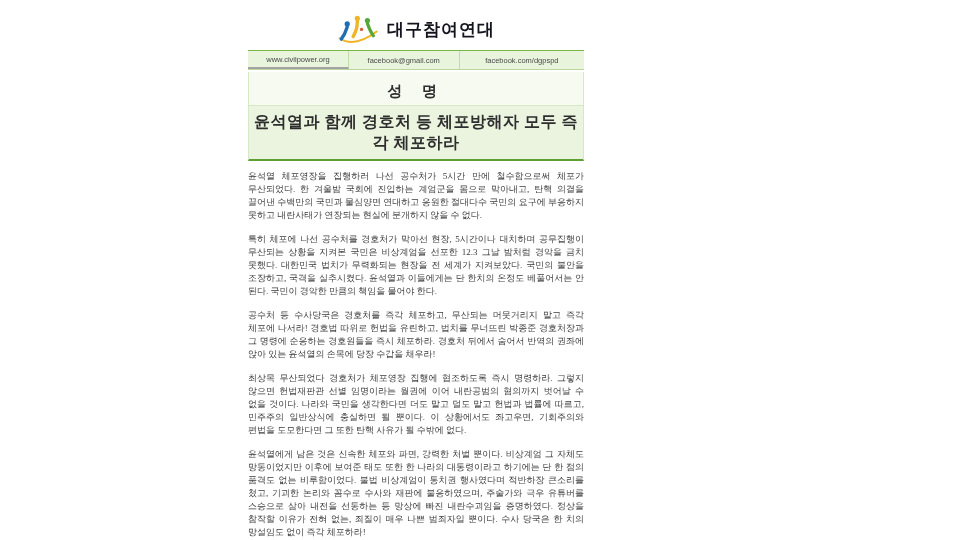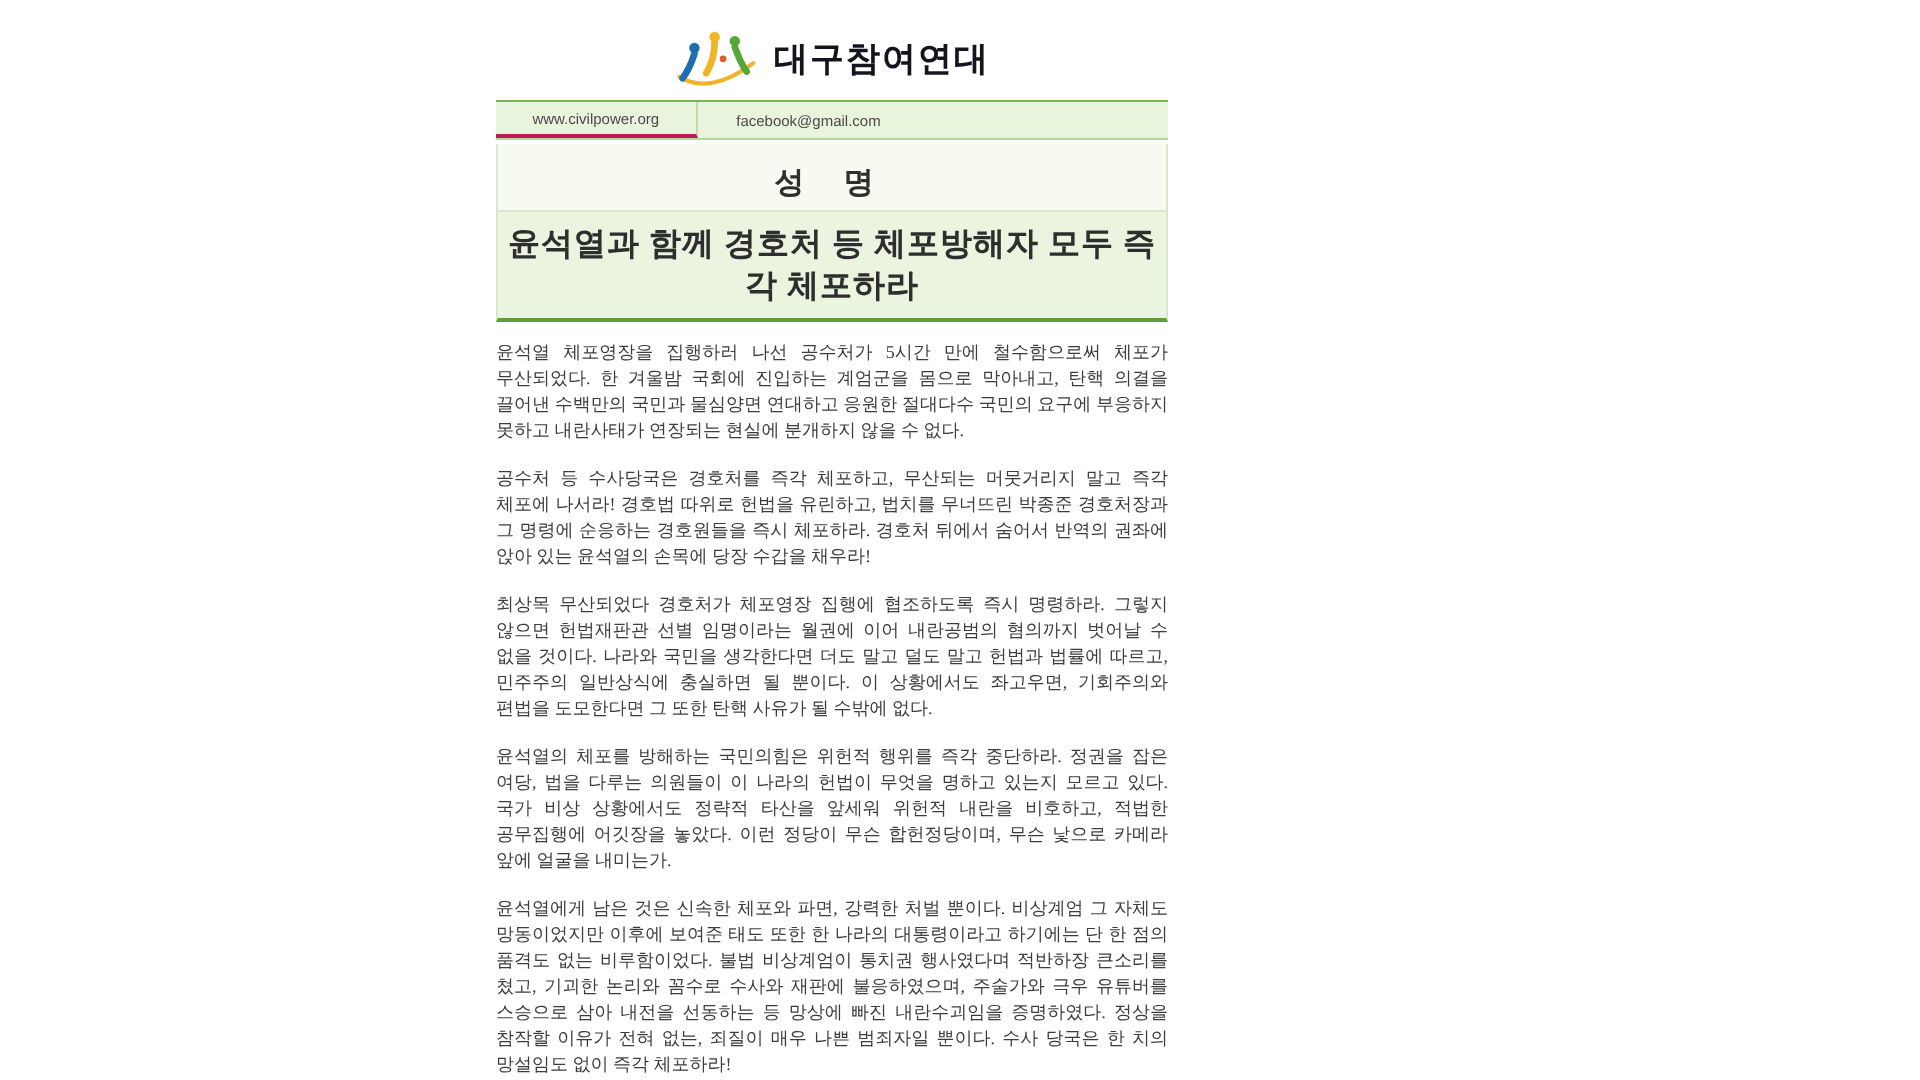--- a/index.html
+++ b/index.html
@@ -25,21 +25,21 @@
     display: flex; border-top: 1px solid #7ab648; border-bottom: 1px solid #b9d79c;
     background: #e9f4dc; height: 20px;
     font-family: "Liberation Sans", "DejaVu Sans", sans-serif;
     font-size: 7.5px; color: #4a4a4a;
   }
   .contact-cell {
     display: flex; align-items: center; justify-content: center;
     border-right: 1px solid #c2dca8; padding: 0 4px;
   }
   .contact-cell:last-child { border-right: none; }
-  .cell-web  { width: 30%; border-bottom: 2px solid #be185d; }
+  .cell-web  { width: 30%; border-bottom: 2px solid #a3a3a3; }
   .cell-mail { width: 33%; }
   .cell-fb   { width: 37%; }
 
   
   .title-block {
     border-left: 1px solid #d7e8c4; border-right: 1px solid #d7e8c4;
     border-bottom: 2px solid #5f9e33; margin-top: 2px;
   }
   .title-main {
     background: #f6faf0; text-align: center; padding: 10px 0 4px 0;
@@ -76,29 +76,30 @@
           <path d="M35 12.5 C 37 18, 39 23, 42 27" stroke="#57a639" stroke-width="4" fill="none" stroke-linecap="round"></path>
           <circle cx="28" cy="19.5" r="2" fill="#e05a2b"></circle>
         </svg>
       </span>
       <span class="logo-text">대구참여연대</span>
     </div>
 
     <div class="contact-bar">
       <div class="contact-cell cell-web">www.civilpower.org</div>
       <div class="contact-cell cell-mail">facebook@gmail.com</div>
+      <div class="contact-cell cell-fb">facebook.com/dgpspd</div>
     </div>
 
     <div class="title-block">
       <div class="title-main">성 명</div>
       <div class="title-sub">윤석열과 함께 경호처 등 체포방해자 모두 즉각 체포하라</div>
     </div>
 
     <div class="body-text">
       <p>윤석열 체포영장을 집행하러 나선 공수처가 5시간 만에 철수함으로써 체포가 무산되었다. 한 겨울밤 국회에 진입하는 계엄군을 몸으로 막아내고, 탄핵 의결을 끌어낸 수백만의 국민과 물심양면 연대하고 응원한 절대다수 국민의 요구에 부응하지 못하고 내란사태가 연장되는 현실에 분개하지 않을 수 없다.</p>
+      <p>특히 체포에 나선 공수처를 경호처가 막아선 현장, 5시간이나 대치하며 공무집행이 무산되는 상황을 지켜본 국민은 비상계엄을 선포한 12.3 그날 밤처럼 경악을 금치 못했다. 대한민국 법치가 무력화되는 현장을 전 세계가 지켜보았다. 국민의 불안을 조장하고, 국격을 실추시켰다. 윤석열과 이들에게는 단 한치의 온정도 베풀어서는 안 된다. 국민이 경악한 만큼의 책임을 물어야 한다.</p>
       <p>공수처 등 수사당국은 경호처를 즉각 체포하고, 무산되는 머뭇거리지 말고 즉각 체포에 나서라! 경호법 따위로 헌법을 유린하고, 법치를 무너뜨린 박종준 경호처장과 그 명령에 순응하는 경호원들을 즉시 체포하라. 경호처 뒤에서 숨어서 반역의 권좌에 앉아 있는 윤석열의 손목에 당장 수갑을 채우라!</p>
       <p>최상목 무산되었다 경호처가 체포영장 집행에 협조하도록 즉시 명령하라. 그렇지 않으면 헌법재판관 선별 임명이라는 월권에 이어 내란공범의 혐의까지 벗어날 수 없을 것이다. 나라와 국민을 생각한다면 더도 말고 덜도 말고 헌법과 법률에 따르고, 민주주의 일반상식에 충실하면 될 뿐이다. 이 상황에서도 좌고우면, 기회주의와 편법을 도모한다면 그 또한 탄핵 사유가 될 수밖에 없다.</p>
-      <p>윤석열의 체포를 방해하는 국민의힘은 위헌적 행위를 즉각 중단하라. 정권을 잡은 여당, 법을 다루는 의원들이 이 나라의 헌법이 무엇을 명하고 있는지 모르고 있다. 국가 비상 상황에서도 정략적 타산을 앞세워 위헌적 내란을 비호하고, 적법한 공무집행에 어깃장을 놓았다. 이런 정당이 무슨 합헌정당이며, 무슨 낯으로 카메라 앞에 얼굴을 내미는가.</p>
       <p>윤석열에게 남은 것은 신속한 체포와 파면, 강력한 처벌 뿐이다. 비상계엄 그 자체도 망동이었지만 이후에 보여준 태도 또한 한 나라의 대통령이라고 하기에는 단 한 점의 품격도 없는 비루함이었다. 불법 비상계엄이 통치권 행사였다며 적반하장 큰소리를 쳤고, 기괴한 논리와 꼼수로 수사와 재판에 불응하였으며, 주술가와 극우 유튜버를 스승으로 삼아 내전을 선동하는 등 망상에 빠진 내란수괴임을 증명하였다. 정상을 참작할 이유가 전혀 없는, 죄질이 매우 나쁜 범죄자일 뿐이다. 수사 당국은 한 치의 망설임도 없이 즉각 체포하라!</p>
     </div>
 
   </div>
 </div>
 
 </body></html>

